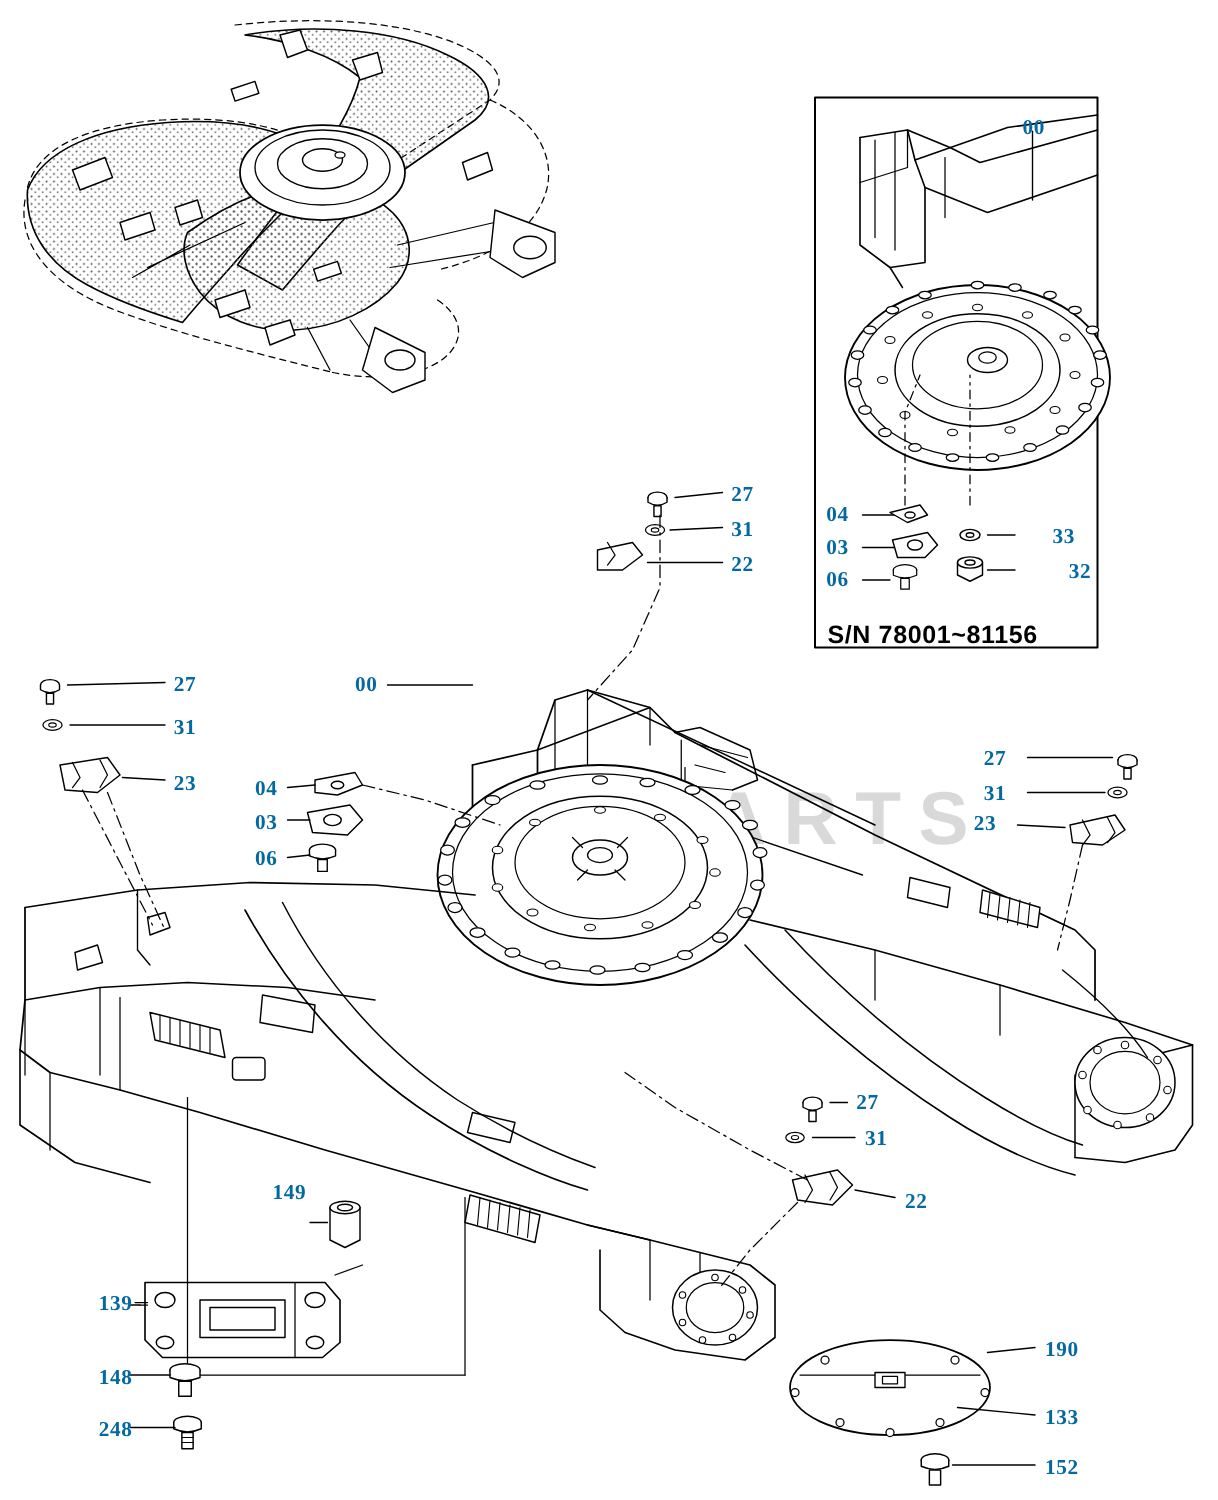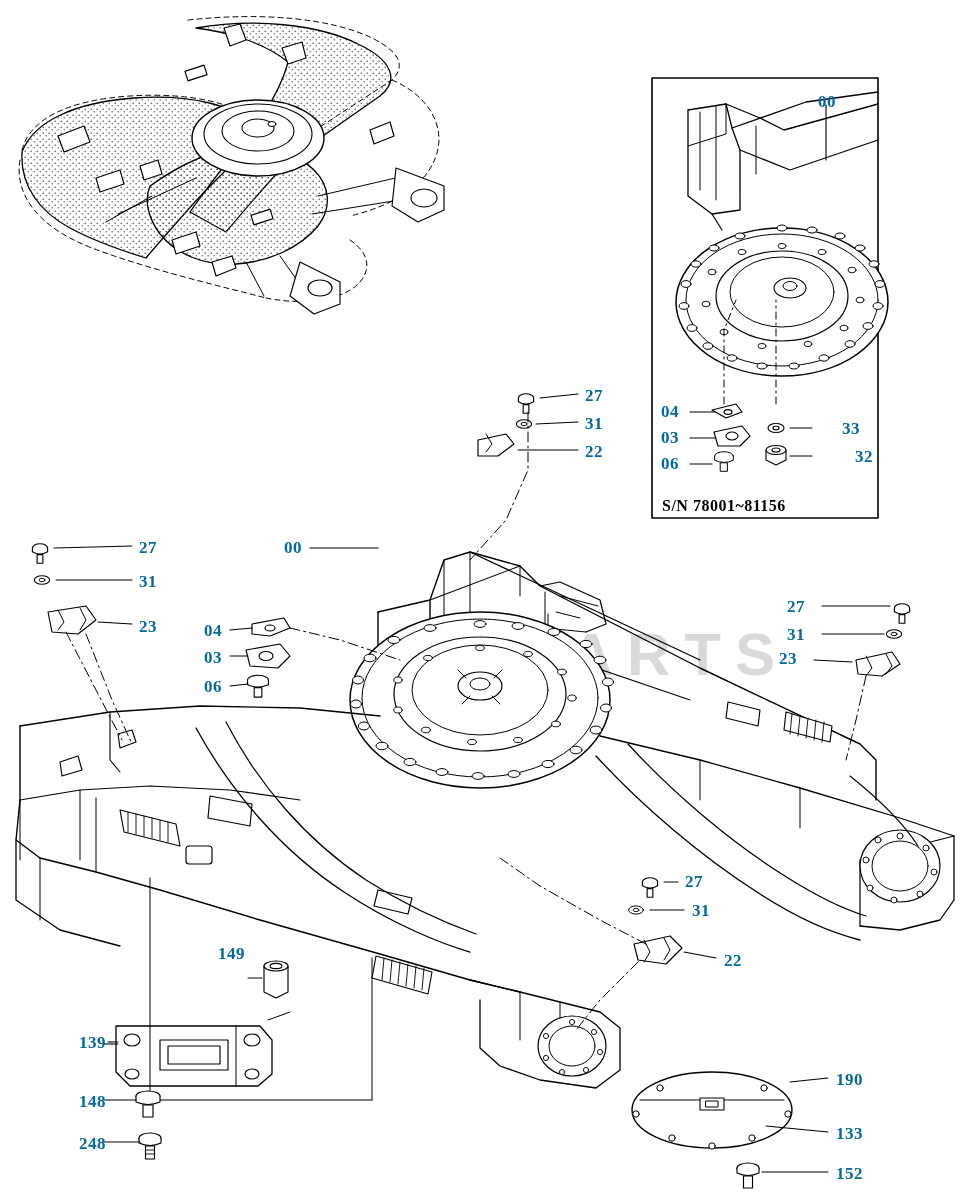--- a/index.html
+++ b/index.html
@@ -30,22 +30,22 @@
     position: absolute;
     font-family: "Liberation Serif", serif;
     font-size: 17px;
     font-weight: bold;
     color: #0369a1;
     letter-spacing: 0.5px;
     white-space: nowrap;
   }
   .sn-label {
     position: absolute;
-    font-family: Liberation Serif, serif;
-    font-size: 16px;
+    font-family: Liberation Sans, sans-serif;
+    font-size: 20px;
     font-weight: bold;
     color: #000;
     white-space: nowrap;
     letter-spacing: 0.5px;
   }
   .wm {
     position: absolute;
     font-family: "Liberation Sans", sans-serif;
     color: #d9d9d9;
     font-weight: bold;

